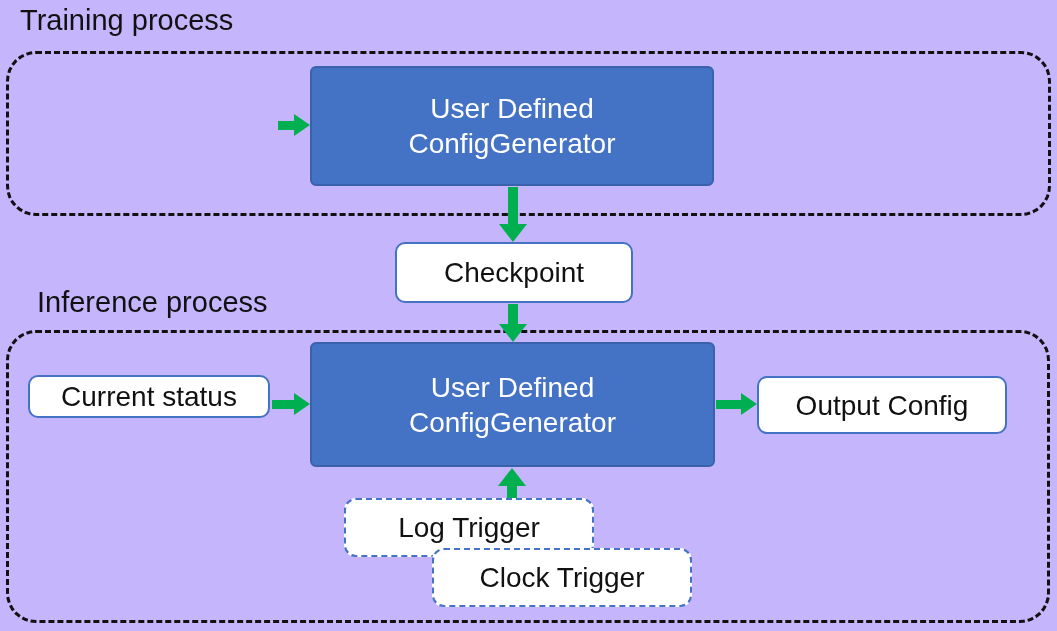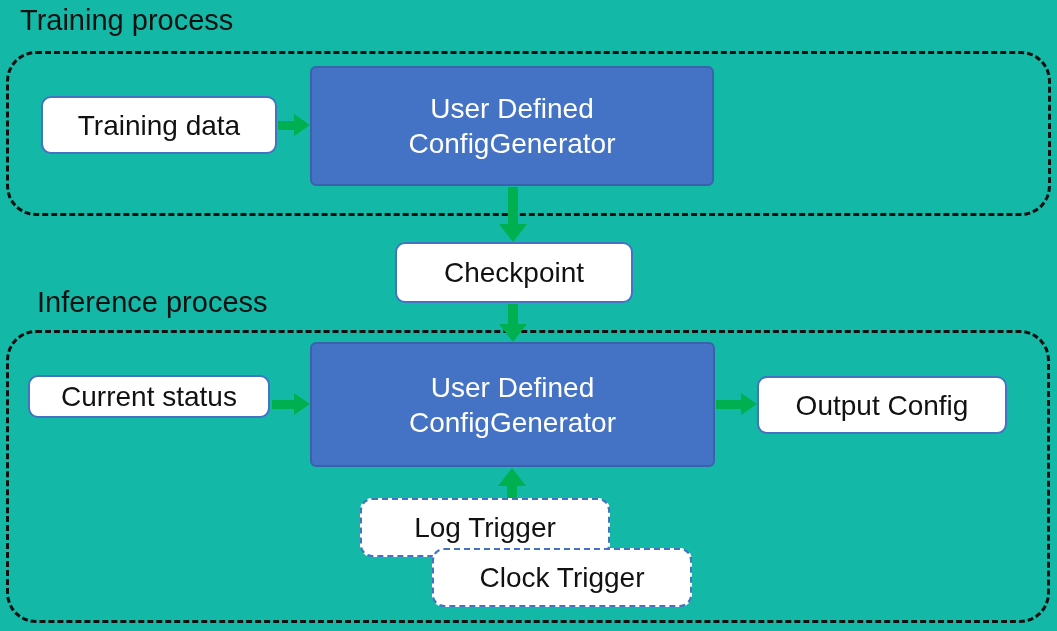--- a/index.html
+++ b/index.html
@@ -3,21 +3,21 @@
 <meta charset="utf-8">
 <style>
   * { margin: 0; padding: 0; box-sizing: border-box; }
   html, body { background: #ffffff; }
   body { font-family: "Liberation Sans", sans-serif; }
 
   .canvas {
     position: relative;
     width: 1057px;
     height: 631px;
-    background: #14b8a6;
+    background: #c4b5fd;
     overflow: hidden;
   }
 
   .section-label {
     position: absolute;
     font-size: 29px;
     color: var(--text_dark, #111111);
     white-space: nowrap;
   }
   .training-label  { left: 20px; top: 4px; }
@@ -62,21 +62,21 @@
     border: 2px dashed var(--box_border_blue, #4472C4);
     border-radius: 12px;
   }
 
   .training-data  { left: 41px;  top: 96px;  width: 236px; height: 58px; }
   .gen-training   { left: 310px; top: 66px;  width: 404px; height: 120px; }
   .checkpoint     { left: 395px; top: 242px; width: 238px; height: 61px; z-index: 3; align-items: center; }
   .current-status { left: 28px;  top: 375px; width: 242px; height: 43px; }
   .gen-inference  { left: 310px; top: 342px; width: 405px; height: 125px; }
   .output-config  { left: 757px; top: 376px; width: 250px; height: 58px; }
-  .log-trigger    { left: 360px; top: 498px; width: 250px; height: 59px; z-index: 2; }
+  .log-trigger    { left: 344px; top: 498px; width: 250px; height: 59px; z-index: 2; }
   .clock-trigger  { left: 432px; top: 548px; width: 260px; height: 59px; z-index: 3; }
 
   
   .arrow { position: absolute; display: flex; z-index: 4; }
 
   .arrow-right { flex-direction: row; align-items: center; }
   .arrow-right .shaft { flex: 1; height: 9px; background: var(--arrow_green, #00B050); }
   .arrow-right .head {
     width: 0; height: 0;
     border-top: 11px solid transparent;
@@ -111,23 +111,20 @@
 </style>
 </head>
 <body>
 
 <div class="canvas">
 
   <div class="section-label training-label">Training process</div>
 
   <div class="container training-container"></div>
 
-  <div class="node white-box training-data">
-    <span>Training data</span>
-  </div>
 
   <div class="arrow arrow-right a-td-gen">
     <div class="shaft"></div>
     <div class="head"></div>
   </div>
 
   <div class="node blue-box gen-training">
     <span>User Defined</span>
     <span>ConfigGenerator</span>
   </div>

